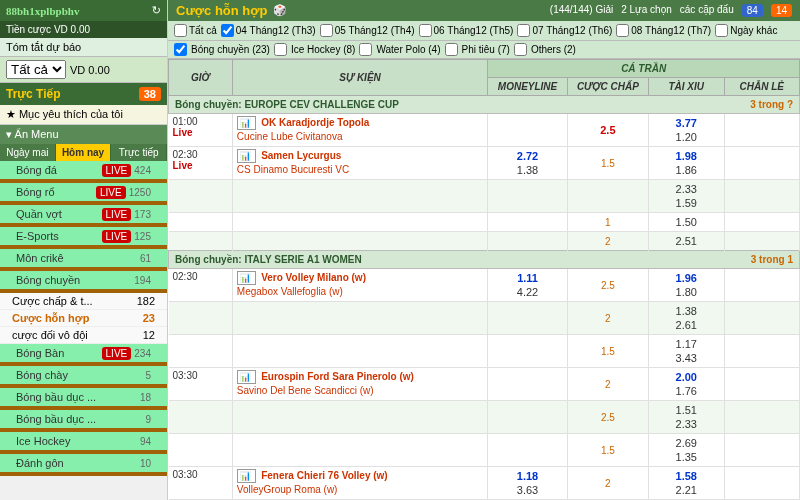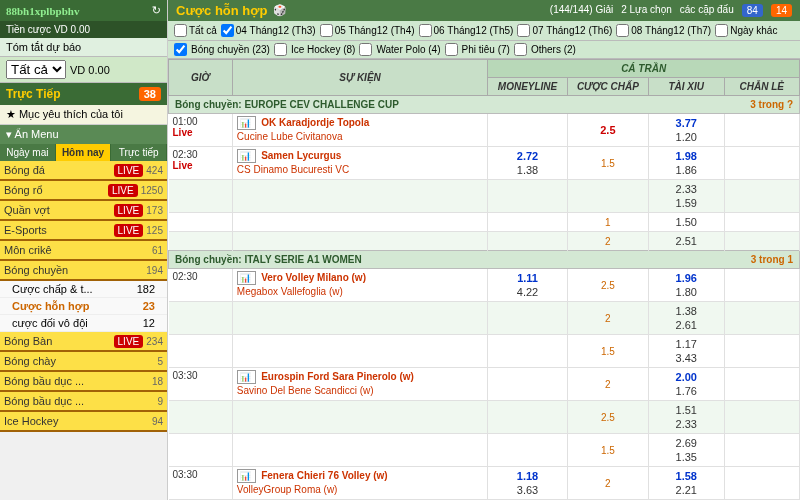--- a/index.html
+++ b/index.html
@@ -11,21 +11,21 @@
     .sidebar-header .logo { font-weight: bold; color: #90ee90; }
     .sidebar-balance { background: #2d5228; color: white; padding: 3px 6px; font-size: 10px; }
     .sidebar-section { background: #e0f0e0; padding: 3px 6px; font-size: 11px; border-bottom: 1px solid #bbb; }
     .sidebar-live-btn { background: #3a6b35; color: #ffcc00; padding: 4px 6px; font-weight: bold; font-size: 12px; text-align: center; cursor: pointer; display: flex; justify-content: space-between; align-items: center; }
     .sidebar-live-btn .badge { background: #ff6600; color: white; border-radius: 3px; padding: 1px 5px; font-size: 11px; }
     .sidebar-favorites { background: #f5f5e0; padding: 3px 6px; font-size: 11px; cursor: pointer; border-bottom: 1px solid #ccc; display: flex; align-items: center; gap: 4px; }
     .sidebar-menu-header { background: #5a8a55; color: white; padding: 3px 6px; font-size: 11px; cursor: pointer; }
     .sidebar-tabs { display: flex; background: #4a7a45; }
     .sidebar-tabs .tab { flex: 1; text-align: center; padding: 3px 2px; font-size: 10px; color: white; cursor: pointer; border-right: 1px solid #3a6b35; }
     .sidebar-tabs .tab.active { background: #ffcc00; color: #333; font-weight: bold; }
-    .sidebar-item { padding: 3px 4px; border-bottom: 2px solid #a16207; cursor: pointer; display: flex; justify-content: space-between; align-items: center; background: #fde047; }
+    .sidebar-item { padding: 3px 16px; border-bottom: 4px solid #a16207; cursor: pointer; display: flex; justify-content: space-between; align-items: center; background: #86efac; }
     .sidebar-item .item-name { color: #333; }
     .sidebar-item .item-badge { background: #cc0000; color: white; border-radius: 3px; padding: 1px 4px; font-size: 10px; }
     .sidebar-item .item-badge.live { background: #cc0000; }
     .sidebar-item .item-count { color: #666; font-size: 10px; }
     .sidebar-subitem { padding: 2px 12px; border-bottom: 1px solid #eee; cursor: pointer; display: flex; justify-content: space-between; background: #f9f9f9; }
     .sidebar-subitem.active { color: #cc6600; font-weight: bold; }
 
     
     .main { flex: 1; display: flex; flex-direction: column; height: 500px; overflow: hidden; }
     .main-header { background: #4a7a45; color: white; padding: 3px 8px; display: flex; align-items: center; gap: 6px; font-size: 11px; }
@@ -155,20 +155,24 @@
     <span class="item-count">18</span>
   </div>
   <div class="sidebar-item">
     <span class="item-name">Bóng bầu dục ...</span>
     <span class="item-count">9</span>
   </div>
   <div class="sidebar-item">
     <span class="item-name">Ice Hockey</span>
     <span class="item-count">94</span>
   </div>
+  <div class="sidebar-item">
+    <span class="item-name">Đánh gôn</span>
+    <span class="item-count">10</span>
+  </div>
 </div>
 
 <div class="main">
 
   <div class="main-header">
     <span class="title">Cược hỗn hợp</span>
     <span>🎲</span>
     <div class="stats">
       <span>(144/144) Giải</span>
       <span>2 Lựa chọn</span>

